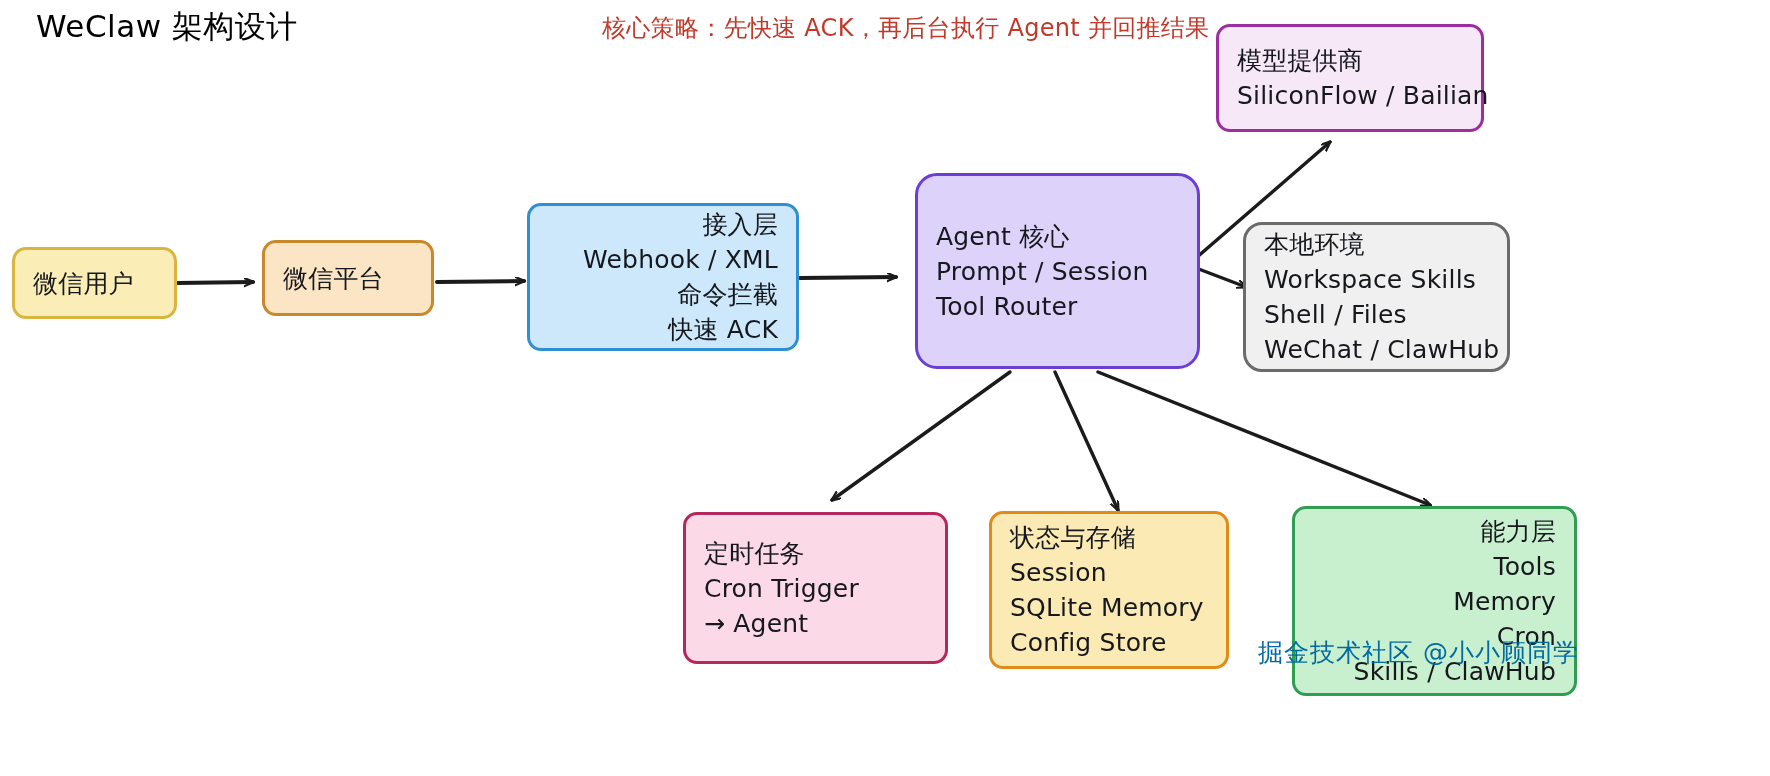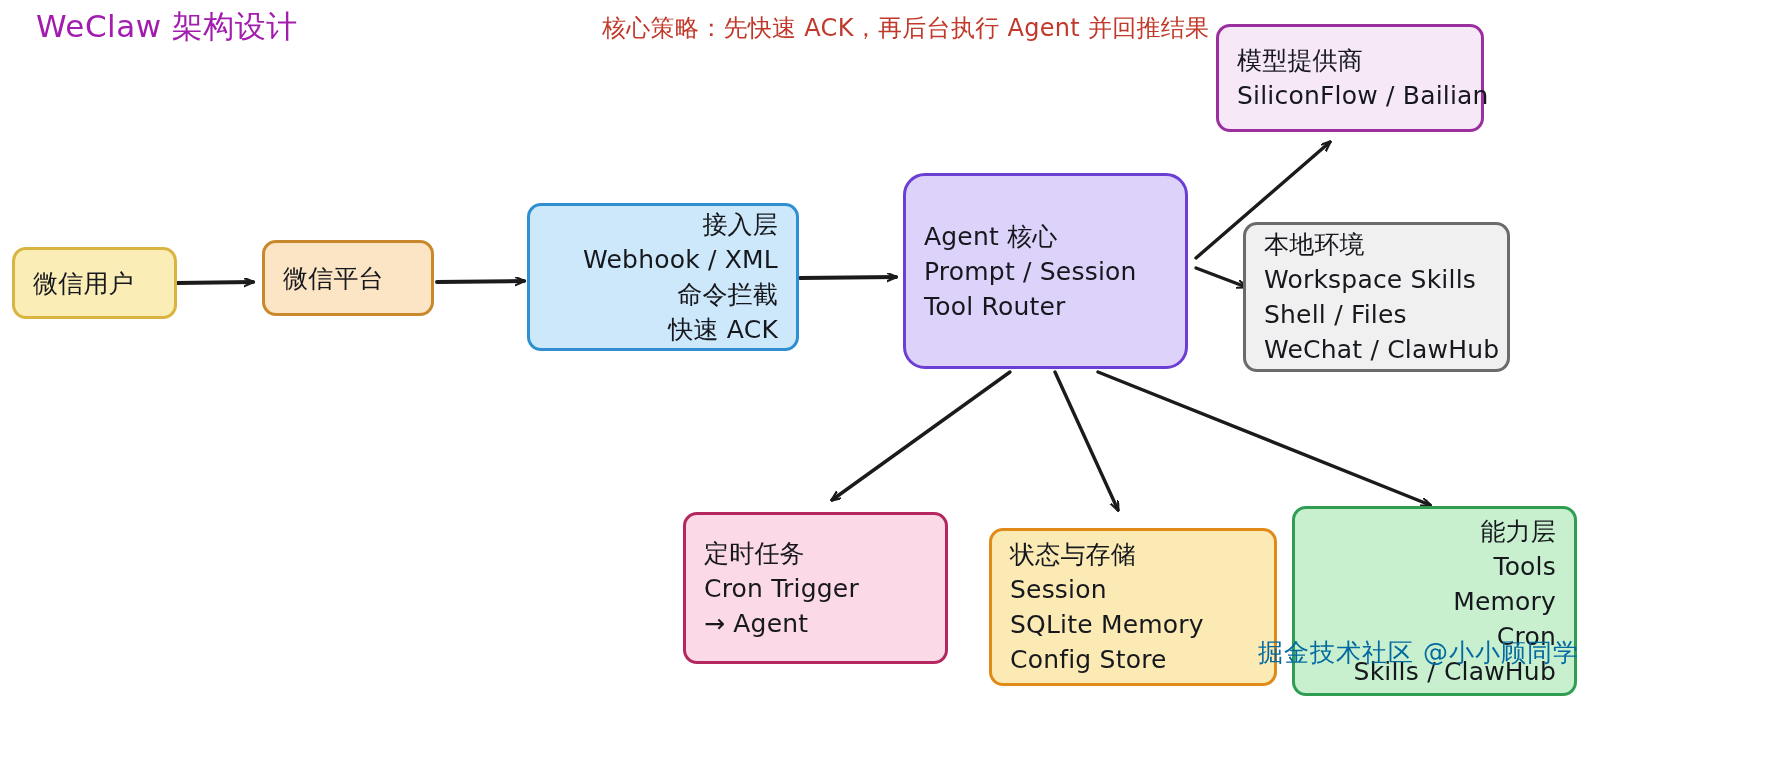--- a/index.html
+++ b/index.html
@@ -27,21 +27,21 @@
     width: 1770px;
     height: 776px;
     pointer-events: none;
   }
   .title {
     position: absolute;
     left: 36px;
     top: 6px;
     font-size: 31px;
     font-family: "DejaVu Sans", "Liberation Sans", sans-serif;
-    color: #a21caf;
+    color: #000000;
     letter-spacing: 0.5px;
     white-space: nowrap;
   }
   .subtitle {
     position: absolute;
     left: 602px;
     top: 12px;
     font-size: 24px;
     color: #c0392b;
     white-space: nowrap;
@@ -70,23 +70,23 @@
     align-items: flex-start;
   }
   .node.center-single .line {
     font-size: 25px;
   }
 
   
   #node-wx-user   { background: #faeeb6; border-color: #d9b441; }
   #node-wx-plat   { background: #fbe5c4; border-color: #c8882b; }
   #node-gateway   { background: #cde8fa; border-color: #2f8fd0; }
-  #node-agent     { background: #ddd2fa; border-color: #6b3fd4; }
+  #node-agent     { background: #ddd2fa; border-color: #6b3fd4; margin-left: 12px; }
   #node-model     { background: #f6e8f7; border-color: #9b2fa0; }
-  #node-local     { background: #f0f0f0; border-color: #6b6b6b; }
+  #node-local     { background: #f0f0f0; border-color: #6b6b6b; border-radius: 19px; }
   #node-cron      { background: #fbd9e6; border-color: #b4285f; }
   #node-state     { background: #fbeab4; border-color: #e08b18; }
   #node-ability   { background: #c8f0cf; border-color: #2f9e52; text-align: right; }
 
   .watermark {
     position: absolute;
     left: 1258px;
     top: 636px;
     font-size: 25px;
     color: #0369a1;
@@ -155,21 +155,21 @@
     <div class="line">Shell / Files</div>
     <div class="line">WeChat / ClawHub</div>
   </div>
 
   <div class="node" id="node-cron" style="left:683px; top:512px; width:265px; height:152px;">
     <div class="line">定时任务</div>
     <div class="line">Cron Trigger</div>
     <div class="line">→ Agent</div>
   </div>
 
-  <div class="node" id="node-state" style="left:989px; top:528px; width:288px; height:158px;">
+  <div class="node" id="node-state" style="left:989px; top:511px; width:240px; height:158px;">
     <div class="line">状态与存储</div>
     <div class="line">Session</div>
     <div class="line">SQLite Memory</div>
     <div class="line">Config Store</div>
   </div>
 
   <div class="node" id="node-ability" style="left:1292px; top:506px; width:285px; height:190px;">
     <div class="line">能力层</div>
     <div class="line">Tools</div>
     <div class="line">Memory</div>

